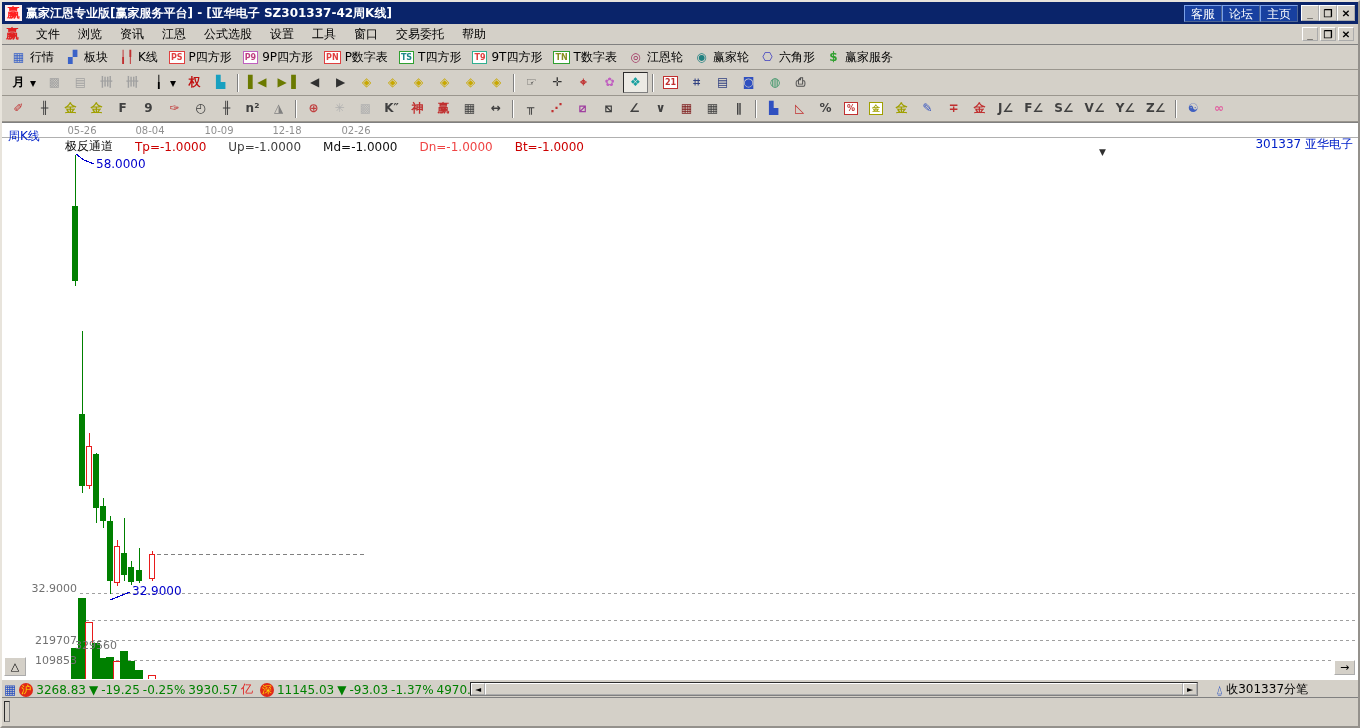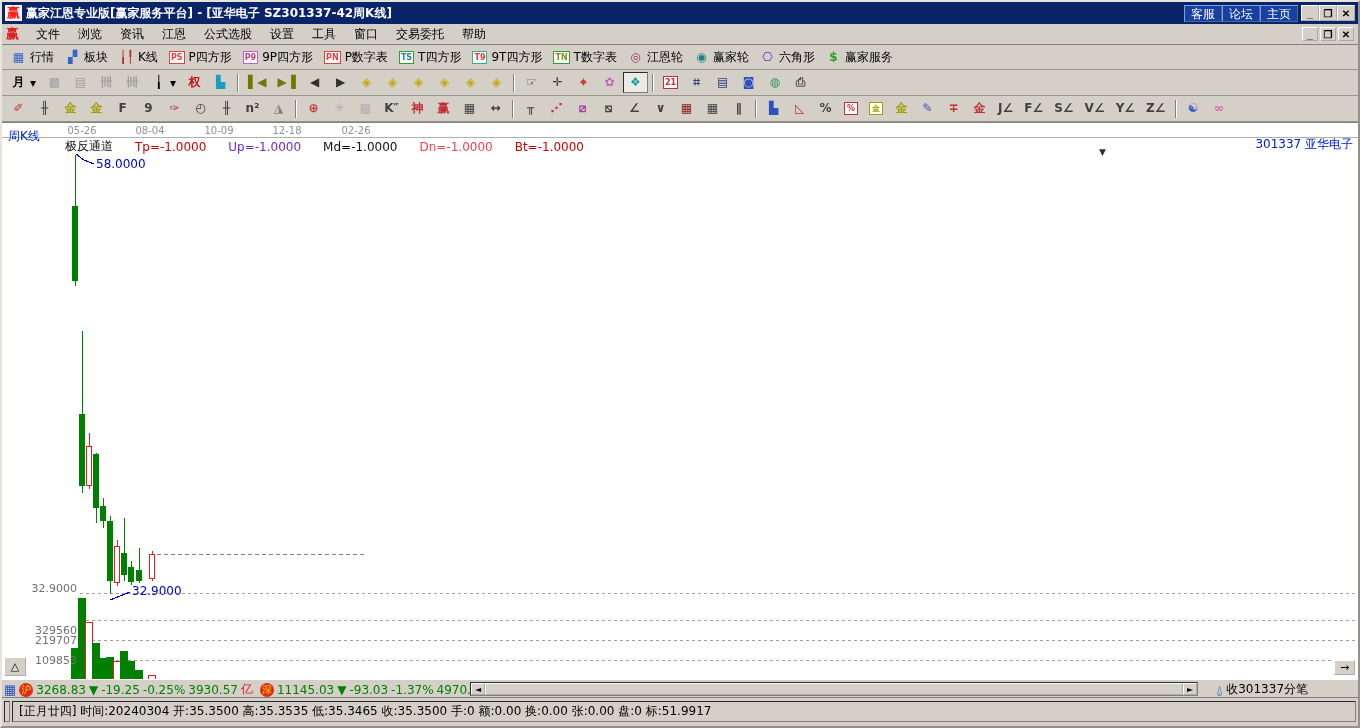--- a/index.html
+++ b/index.html
@@ -400,21 +400,21 @@
         <span class="date-tick" style="left: 80px;">05-26</span>
         <span class="date-tick" style="left: 148px; text-align: center;">08-04</span>
         <span class="date-tick" style="left: 217px;">10-09</span>
         <span class="date-tick" style="left: 285px;">12-18</span>
         <span class="date-tick" style="left: 354px;">02-26</span>
       </div>
     <div class="indicator-row">
       <span style="color:#111;">极反通道</span>
       <span id="indicator-values" style="display:flex;gap:22px;">
           <span style="color: rgb(204, 0, 0);">Tp=-1.0000</span>
-          <span style="color: #6d28d9;">Up=-1.0000</span>
+          <span style="color: #404040;">Up=-1.0000</span>
           <span style="color: rgb(17, 17, 17);">Md=-1.0000</span>
           <span style="color: #ef4444;">Dn=-1.0000</span>
           <span style="color: rgb(204, 0, 0);">Bt=-1.0000</span>
         </span>
     </div>
     <span class="style-caret">▼</span>
     <span class="stock-label">301337  亚华电子</span>
 
     <svg id="chart-svg" width="1360" height="561" shape-rendering="crispEdges">
         <line x1="0" x2="1360" y1="14" y2="14" stroke="#b0b0b0"></line>
@@ -457,21 +457,21 @@
         <rect x="147.5" y="431.9962999999999" width="5" height="23.08680000000004" fill="#ffffff" stroke="#e81c1c"></rect>
         <rect x="146.5" y="552.999963588035" width="7" height="4.00003641196497" fill="#ffffff" stroke="#e81c1c"></rect>
         <polyline points="74,31 82,37 92,41" fill="none" stroke="#0000cc"></polyline>
         <polyline points="108,477 118,473 128,469" fill="none" stroke="#0000cc"></polyline>
       </svg>
 
     <span class="ann ann-high">58.0000</span>
     <span class="ann ann-low">32.9000</span>
     <span class="axis-lbl px-low">32.9000</span>
     <div id="volume-ticks">
-        <span class="axis-lbl" style="top: 501px;">329560</span>
+        <span class="axis-lbl" style="top: 516px; margin-left: 40px;">329560</span>
         <span class="axis-lbl" style="top: 511px;">219707</span>
         <span class="axis-lbl" style="top: 531px;">109853</span>
       </div>
 
     <span class="corner-btn tri-btn">△</span>
     <span class="corner-btn next-btn">→</span>
   </div>
 
   <div class="market-bar">
     <span class="mb-abs" style="left:2px;">
@@ -496,18 +496,15 @@
       <span class="sb-arrow">►</span>
     </span>
     <span class="mb-abs" style="left:1214px;">
       <span class="ticker-icon">⍙</span>
       <span class="ticker-text">收301337分笔</span>
     </span>
   </div>
 
   <div class="status-bar">
     <span class="sb-mini"></span>
-    <span class="sb-main">
-      <span>[正月廿四] 时间:20240304 开:35.3500 高:35.3535 低:35.3465 收:35.3500 手:0 额:0.00 换:0.00 张:0.00 盘:0 标:51.9917</span>
-    </span>
   </div>
 
 </div>
 
 </body></html>

